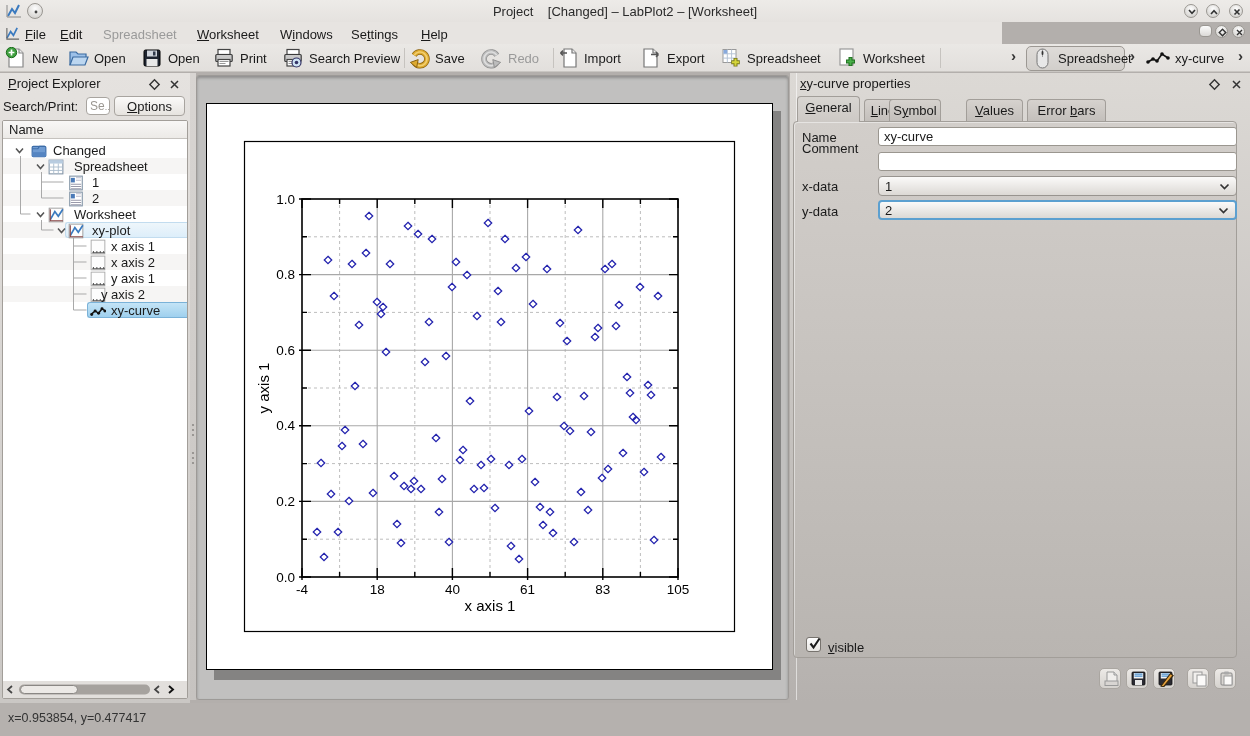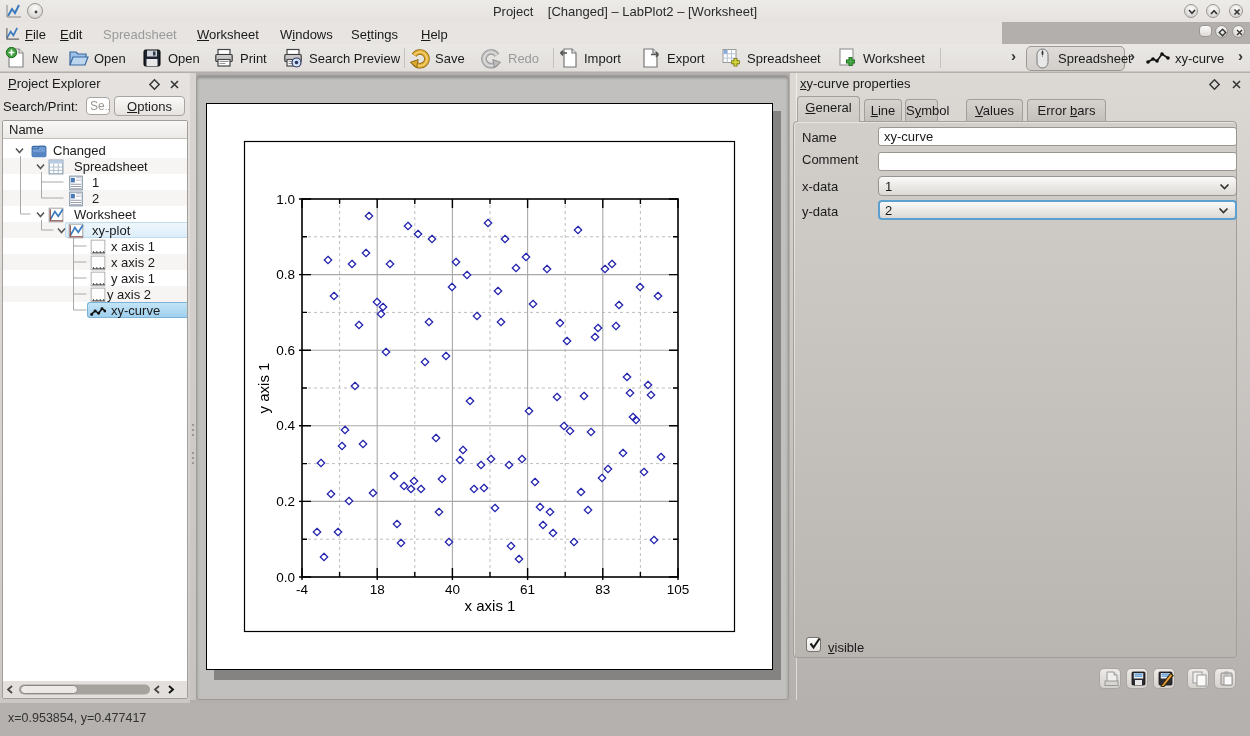--- a/index.html
+++ b/index.html
@@ -353,21 +353,21 @@
 <div style="position:absolute;left:108px;top:134px;font-size:13px">x axis 2</div>
 <svg class="ticon" style="left:87px;top:150px" width="16" height="16" viewBox="0 0 14 14">
         <rect x="1" y="1" width="12" height="12" fill="#fdfdfd" stroke="#aaa" stroke-width="0.8"></rect>
         <path d="M2 12h11M3 12v-1.5M6 12v-1.5M9 12v-1.5M12 12v-1.5" stroke="#555" stroke-width="0.9" fill="none"></path>
       </svg>
 <div style="position:absolute;left:108px;top:150px;font-size:13px">y axis 1</div>
 <svg class="ticon" style="left:87px;top:166px" width="16" height="16" viewBox="0 0 14 14">
         <rect x="1" y="1" width="12" height="12" fill="#fdfdfd" stroke="#aaa" stroke-width="0.8"></rect>
         <path d="M2 12h11M3 12v-1.5M6 12v-1.5M9 12v-1.5M12 12v-1.5" stroke="#555" stroke-width="0.9" fill="none"></path>
       </svg>
-<div style="position:absolute;left:104px;top:166px;font-size:13px">y axis 2</div>
+<div style="position:absolute;left:98px;top:166px;font-size:13px">y axis 2</div>
 <div style="position:absolute;left:84px;top:181px;width:102px;height:16px;background:linear-gradient(#c4e4f6,#9fd0ee);border:1px solid #7ab2d8;border-radius:3px 0 0 3px;border-right:none"></div>
 <svg class="ticon" style="left:87px;top:182px" width="16" height="16" viewBox="0 0 14 14">
         <path d="M1 10l3.5-3 3 2 3-4 3 2" fill="none" stroke="#111" stroke-width="1.3"></path>
         <circle cx="1.5" cy="10" r="1.3" fill="#111"></circle>
         <circle cx="4.5" cy="7" r="1.3" fill="#111"></circle>
         <circle cx="7.5" cy="9" r="1.3" fill="#111"></circle>
         <circle cx="10.5" cy="5" r="1.3" fill="#111"></circle>
         <circle cx="13" cy="7" r="1.3" fill="#111"></circle>
       </svg>
 <div style="position:absolute;left:108px;top:182px;font-size:13px">xy-curve</div>
@@ -449,27 +449,27 @@
   <div style="position:absolute;left:6px;top:0;width:1px;height:627px;background:rgba(255,255,255,.55)"></div>
   <div class="dockhead" style="position:absolute;left:10px;top:3px"><u>x</u>y-curve properties</div>
   <svg class="hicon" style="left:418px;top:5px" viewBox="0 0 13 13">
       <rect x="3.2" y="3.2" width="6.6" height="6.6" transform="rotate(45 6.5 6.5)" fill="none" stroke="#333" stroke-width="1.4"></rect>
     </svg>
   <svg class="hicon" style="left:440px;top:5px" viewBox="0 0 13 13">
       <path d="M3 3l7 7M10 3l-7 7" stroke="#333" stroke-width="1.5"></path>
     </svg>
   <div class="tab" id="tabGeneral" style="left:7px;width:63px"><u>G</u>eneral</div>
   <div class="tab" style="left:74px;width:38px"><u>L</u>ine</div>
-  <div class="tab" style="left:115px;width:33px">S<u>y</u>mbol</div>
+  <div class="tab" style="left:99px;width:52px">S<u>y</u>mbol</div>
   <div class="tab" style="left:176px;width:57px"><u>V</u>alues</div>
   <div class="tab" style="left:237px;width:79px">Error <u>b</u>ars</div>
   <div id="pane">
     <div class="flabel" style="top:8px">Name</div>
     <div class="field" style="top:5px">xy-curve</div>
-    <div class="flabel" style="top:30px">Comment</div>
+    <div class="flabel" style="top:19px">Comment</div>
     <div class="field" style="top:30px"></div>
     <div class="flabel" style="top:57px">x-data</div>
     <div class="combo" style="top:54px">1<svg width="11" height="8" viewBox="0 0 11 8">
           <path d="M1.5 1.5l4 4 4-4" stroke="#333" stroke-width="1.7" fill="none"></path>
         </svg></div>
     <div class="flabel" style="top:82px">y-data</div>
     <div class="combo" id="ydata" style="top:78px">2<svg width="11" height="8" viewBox="0 0 11 8">
           <path d="M1.5 1.5l4 4 4-4" stroke="#333" stroke-width="1.7" fill="none"></path>
         </svg></div>
     <div style="position:absolute;left:12px;top:515px;width:15px;height:15px;background:linear-gradient(#fdfdfd,#e8e6e3);border:1px solid #77736e;border-radius:3px"></div>

